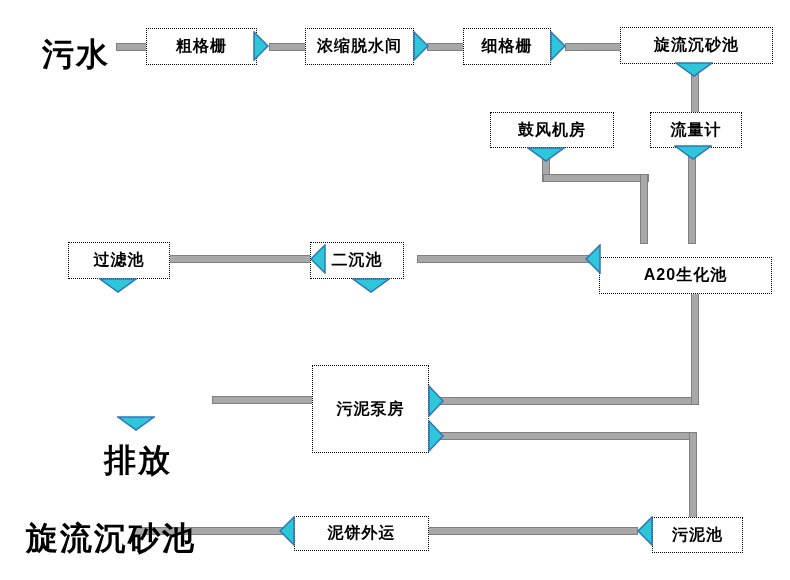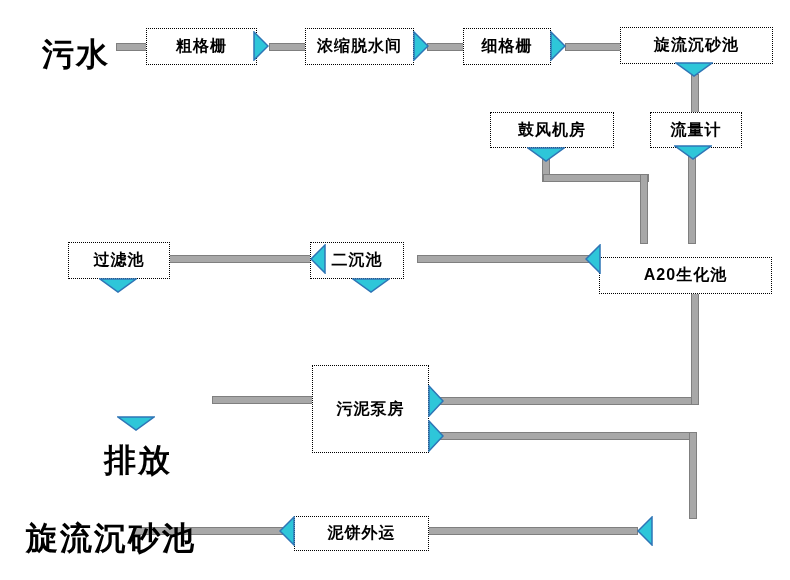--- a/index.html
+++ b/index.html
@@ -46,20 +46,21 @@
   <div class="node" style="left:305px;top:28px;width:109px;height:37px;">浓缩脱水间</div>
   <div class="node" style="left:620px;top:27px;width:153px;height:37px;">旋流沉砂池</div>
   <div class="node" style="left:463px;top:28px;width:88px;height:37px;">细格栅</div>
   <div class="node" style="left:490px;top:112px;width:124px;height:36px;">鼓风机房</div>
   <div class="node" style="left:650px;top:112px;width:92px;height:36px;">流量计</div>
   <div class="node" style="left:599px;top:235px;width:173px;height:37px;margin-top:22px;">A20生化池</div>
   <div class="node" style="left:310px;top:242px;width:94px;height:37px;">二沉池</div>
   <div class="node" style="left:68px;top:242px;width:102px;height:37px;">过滤池</div>
   <div class="node" style="left:312px;top:365px;width:117px;height:88px;text-align:center;">污泥泵房</div>
   <div class="node" style="left:294px;top:516px;width:135px;height:35px;">泥饼外运</div>
+  <div class="node" style="left:652px;top:517px;width:91px;height:36px;">污泥池</div>
 
   <div class="pipe h" style="left:116px;top:43px;width:34px;"></div>
   <div class="pipe h" style="left:269px;top:43px;width:38px;"></div>
   <div class="pipe h" style="left:427px;top:43px;width:38px;"></div>
   <div class="pipe h" style="left:565px;top:43px;width:57px;"></div>
   <div class="pipe v" style="left:691px;top:74px;height:40px;"></div>
   <div class="pipe v" style="left:688px;top:154px;height:90px;"></div>
   <div class="pipe v" style="left:542px;top:158px;height:24px;"></div>
   <div class="pipe h" style="left:543px;top:174px;width:106px;"></div>
   <div class="pipe v" style="left:640px;top:174px;height:70px;"></div>

